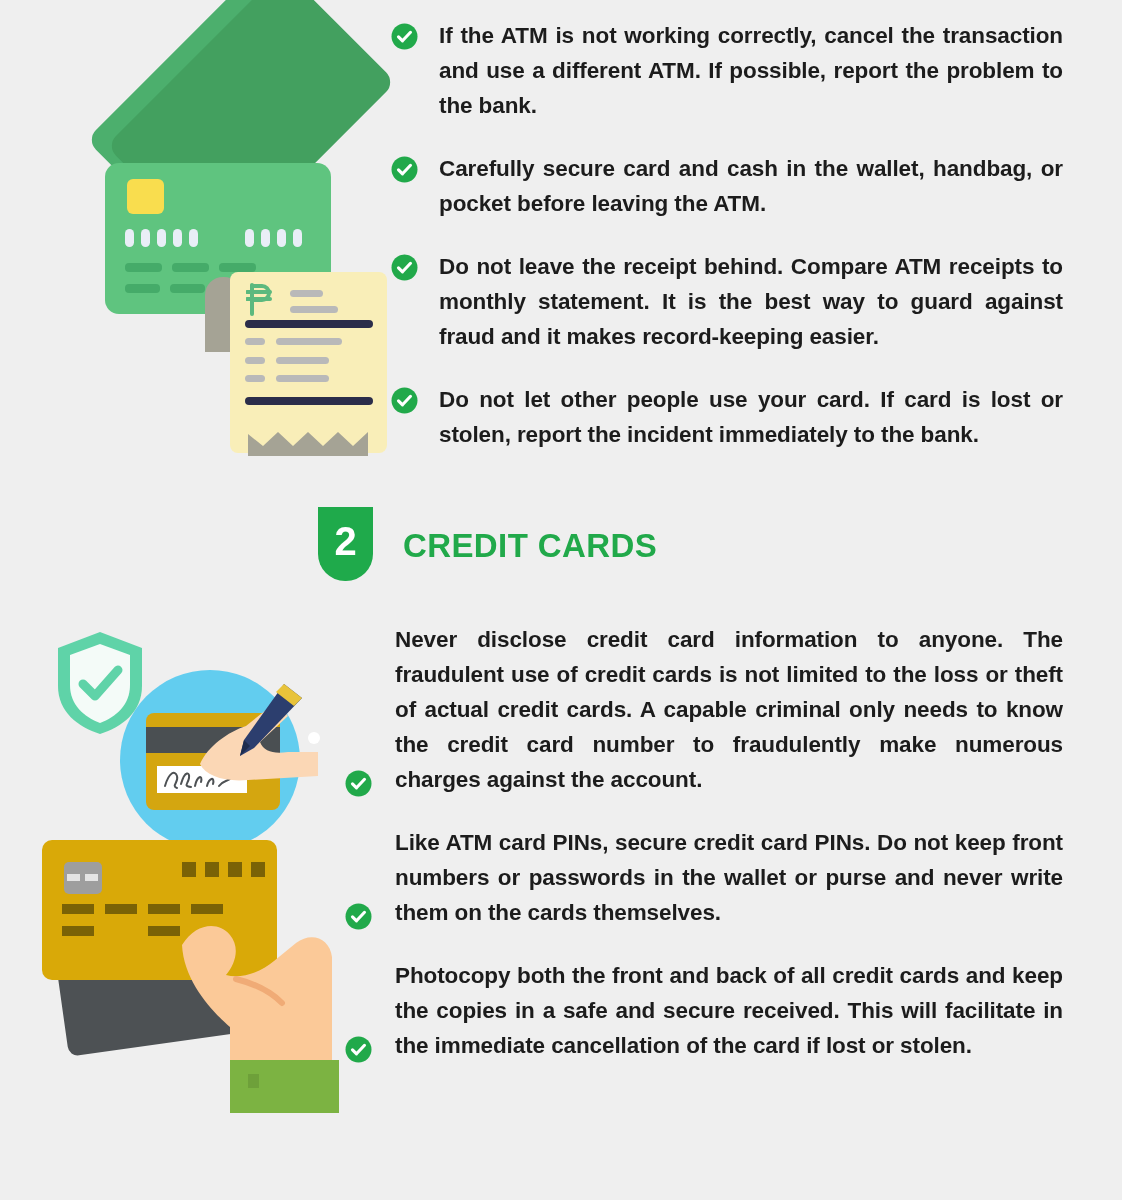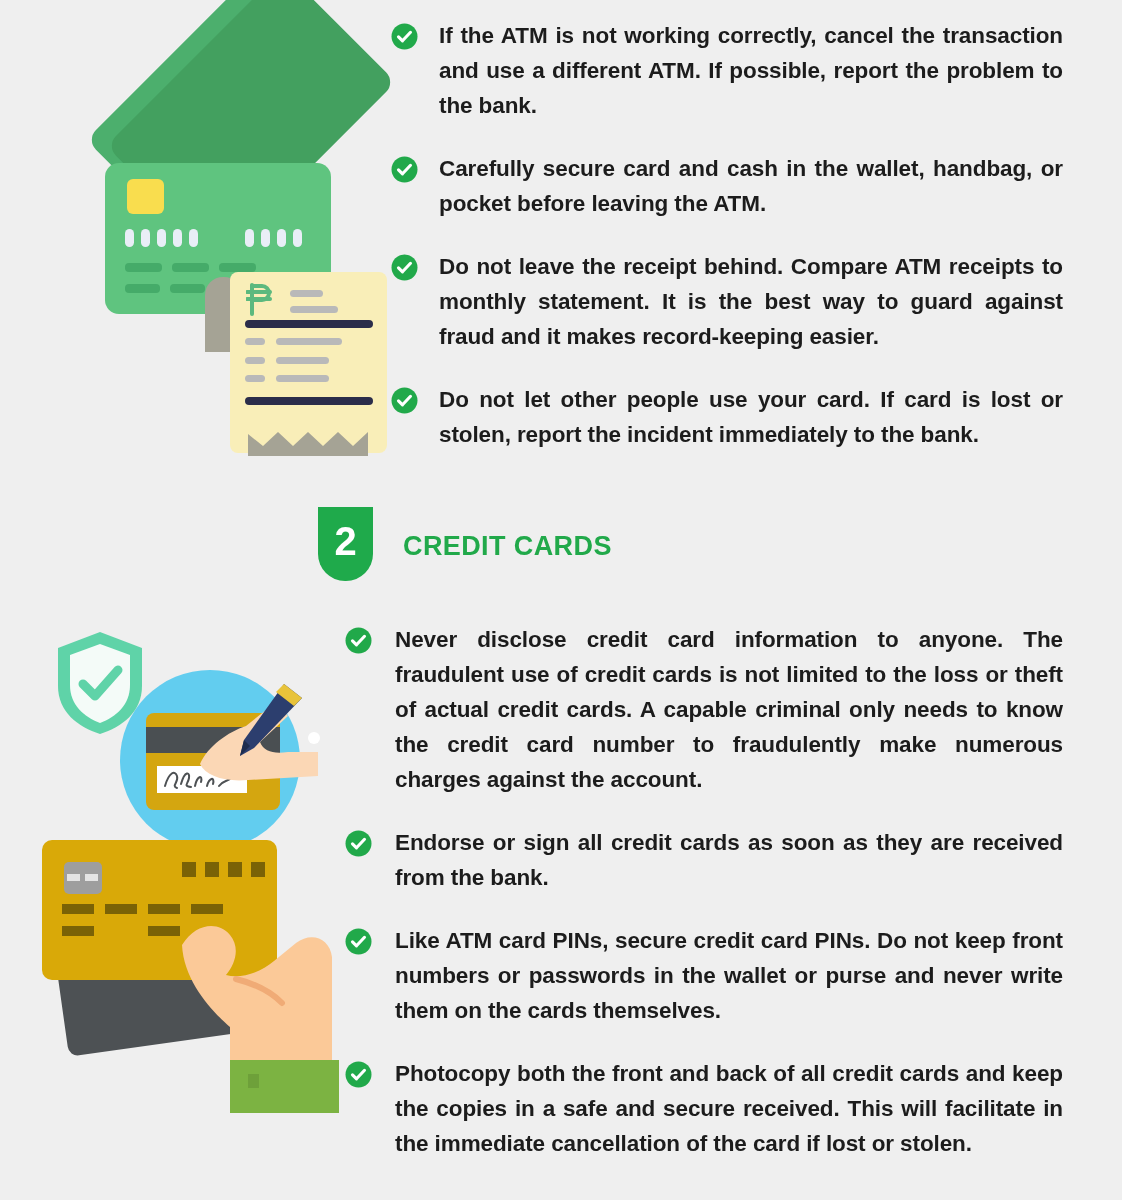--- a/index.html
+++ b/index.html
@@ -38,29 +38,29 @@
     display: flex; align-items: center; justify-content: center;
     padding-bottom: 6px;
   }
   .badge-num {
     color: #ffffff; font-size: 40px; font-weight: bold;
     line-height: 1; letter-spacing: 0px;
   }
   .section-title {
     margin-left: 30px;
     color: #21a94a;
-    font-size: 27px;
+    font-size: 33px;
     font-weight: bold;
     letter-spacing: 0.4px;
     margin-top: 4px;
   }
 
   
   #cc-list { position: absolute; left: 345px; top: 622px; width: 718px; }
-  #cc-list .bullet-row { margin-bottom: 28px; }
+  #cc-list .bullet-row { margin-bottom: 28px; align-items: flex-end; }
   #cc-list .check-icon { width: 27px; height: 27px; margin-top: 5px; margin-right: 23px; }
   #cc-list .bullet-text { width: 668px; }
 
   
   #illus-cards { position: absolute; left: 40px; top: 10px; width: 330px; height: 450px; }
   .card-back-1 {
     position: absolute; left: 66px; top: 18px; width: 250px; height: 160px;
     background: #4caf6d; border-radius: 14px;
     transform: rotate(-45deg); transform-origin: 50% 50%;
   }
@@ -265,29 +265,20 @@
       </span>
       <span class="bullet-text">Never disclose credit card information to anyone. The fraudulent use of credit cards is not limited to the loss or theft of actual credit cards. A capable criminal only needs to know the credit card number to fraudulently make numerous charges against the account.</span>
     </div>
     <div class="bullet-row">
       <span class="check-icon">
         <svg width="27" height="27" viewBox="0 0 27 27">
             <circle cx="13.5" cy="13.5" r="13" fill="#21a94a"></circle>
             <path d="M7.5 13.8 l4 4 l8-8.5" stroke="#fff" stroke-width="3.1" fill="none" stroke-linecap="round" stroke-linejoin="round"></path>
           </svg>
       </span>
-      <span class="bullet-text">Endorse or sign all credit cards as soon as they are received from the bank.</span>
-    </div>
-    <div class="bullet-row">
-      <span class="check-icon">
-        <svg width="27" height="27" viewBox="0 0 27 27">
-            <circle cx="13.5" cy="13.5" r="13" fill="#21a94a"></circle>
-            <path d="M7.5 13.8 l4 4 l8-8.5" stroke="#fff" stroke-width="3.1" fill="none" stroke-linecap="round" stroke-linejoin="round"></path>
-          </svg>
-      </span>
       <span class="bullet-text">Like ATM card PINs, secure credit card PINs. Do not keep front numbers or passwords in the wallet or purse and never write them on the cards themselves.</span>
     </div>
     <div class="bullet-row">
       <span class="check-icon">
         <svg width="27" height="27" viewBox="0 0 27 27">
             <circle cx="13.5" cy="13.5" r="13" fill="#21a94a"></circle>
             <path d="M7.5 13.8 l4 4 l8-8.5" stroke="#fff" stroke-width="3.1" fill="none" stroke-linecap="round" stroke-linejoin="round"></path>
           </svg>
       </span>
       <span class="bullet-text">Photocopy both the front and back of all credit cards and keep the copies in a safe and secure received. This will facilitate in the immediate cancellation of the card if lost or stolen.</span>

